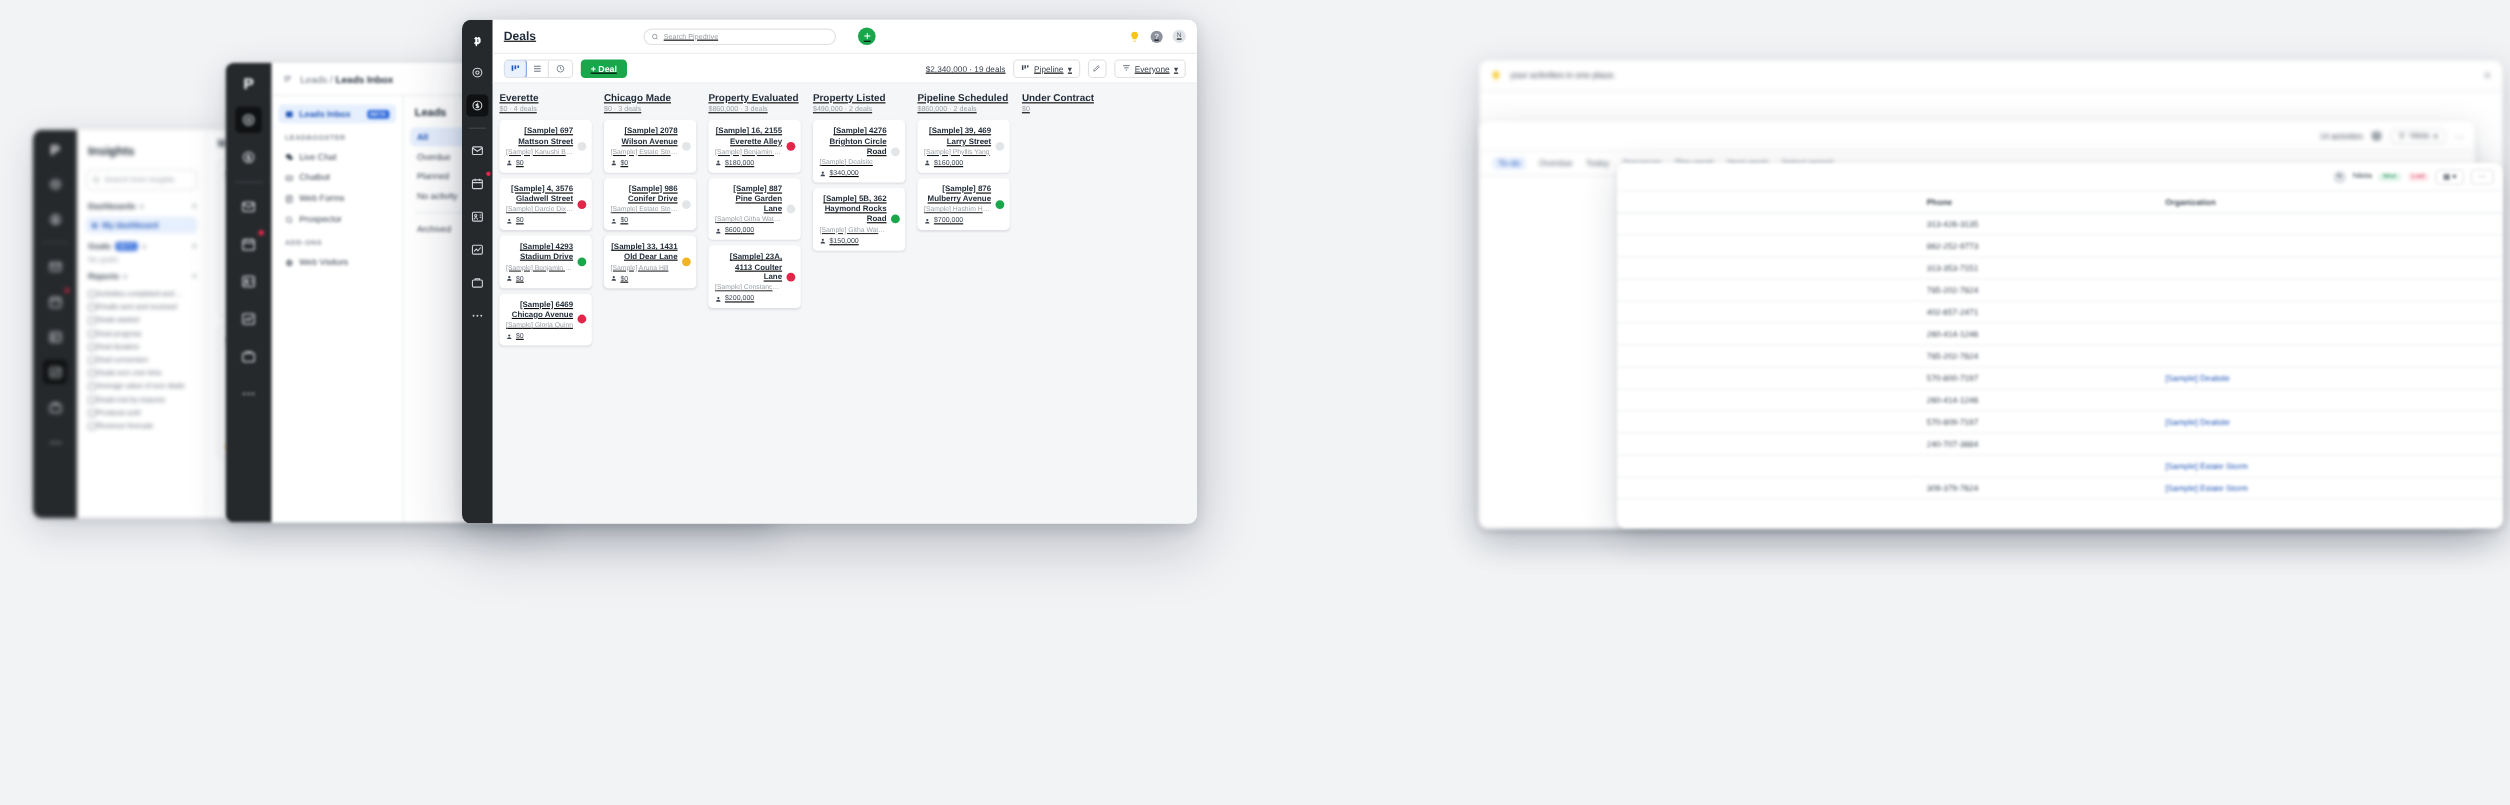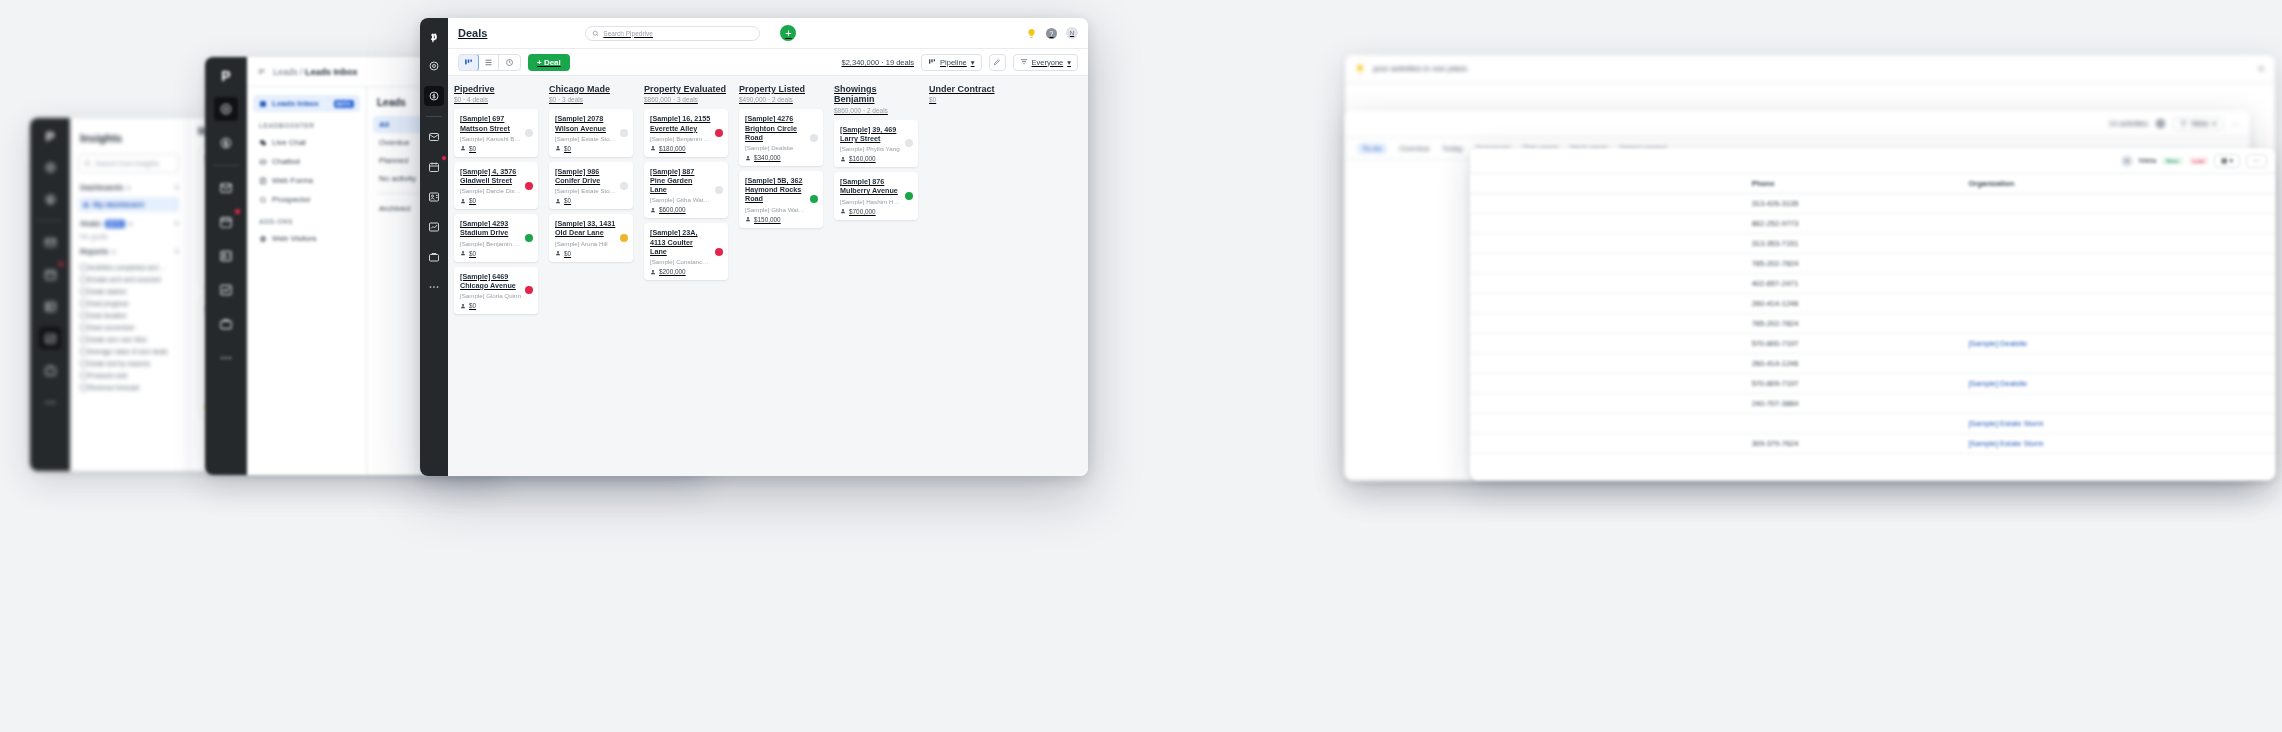--- a/index.html
+++ b/index.html
@@ -165,21 +165,21 @@
 
   
   .pipe { flex:1; display:flex; overflow:hidden; background:#f5f6f7;}
   .pcol { width:95px; flex:0 0 95px; padding:8px 5px 0 6px; }
   .pcol-h { font-size:9px; font-weight:700; color:#1f2a37; line-height:1.15;}
   .pcol-s { font-size:6.5px; color:#9aa0a6; margin:2px 0 6px 0;}
   .card {
     background:#fff; border-radius:4px; padding:5px 6px; margin-bottom:5px;
     box-shadow:0 1px 2px rgba(30,40,60,.10); position:relative;
   }
-  .card-t { font-size:7.2px; font-weight:700; color:#1f2a37; line-height:1.28; padding-right:11px;}
+  .card-t { font-size:7.2px; font-weight:700; color:#1f2a37; line-height:1.28; padding-right:11px;text-align:right;}
   .card-p { font-size:6.2px; color:#9aa0a6; margin-top:2px; white-space:nowrap; overflow:hidden; text-overflow:ellipsis; padding-right:11px;}
   .card-v { font-size:6.4px; color:#3b4450; margin-top:3px; display:flex; align-items:center; gap:3px;}
   .dot {
     position:absolute; right:5px; top:50%; transform:translateY(-50%);
     width:8px;height:8px;border-radius:50%;
     display:flex;align-items:center;justify-content:center;
     font-size:5px; color:#fff; font-weight:700;
   }
   .dot.red{background:#e4254a;}
   .dot.green{background:#1aa64b;}
@@ -733,21 +733,21 @@
               </svg>
             <span>Everyone</span>
             <span>▾</span>
           </span>
         </div>
       </div>
 
       <div class="pipe">
 
         <div class="pcol">
-          <div class="pcol-h">Pipedrive</div>
+          <div class="pcol-h">Everette</div>
           <div class="pcol-s">$0 · 4 deals</div>
           <div class="card">
             <div class="card-t">[Sample] 697 Mattson Street</div>
             <div class="card-p">[Sample] Kanushi Bar...</div>
             <div class="card-v">
               <svg class="i-person" viewBox="0 0 24 24" fill="currentColor">
                   <circle cx="12" cy="8" r="4"></circle>
                   <path d="M4 21c0-4.4 3.6-7 8-7s8 2.6 8 7z"></path>
                 </svg>
               <span>$0</span>
@@ -897,21 +897,21 @@
                   <circle cx="12" cy="8" r="4"></circle>
                   <path d="M4 21c0-4.4 3.6-7 8-7s8 2.6 8 7z"></path>
                 </svg>
               <span>$150,000</span>
             </div>
             <span class="dot green"></span>
           </div>
         </div>
 
         <div class="pcol">
-          <div class="pcol-h">Showings Benjamin</div>
+          <div class="pcol-h">Pipeline Scheduled</div>
           <div class="pcol-s">$860,000 · 2 deals</div>
           <div class="card">
             <div class="card-t">[Sample] 39, 469 Larry Street</div>
             <div class="card-p">[Sample] Phyllis Yang</div>
             <div class="card-v">
               <svg class="i-person" viewBox="0 0 24 24" fill="currentColor">
                   <circle cx="12" cy="8" r="4"></circle>
                   <path d="M4 21c0-4.4 3.6-7 8-7s8 2.6 8 7z"></path>
                 </svg>
               <span>$160,000</span>

